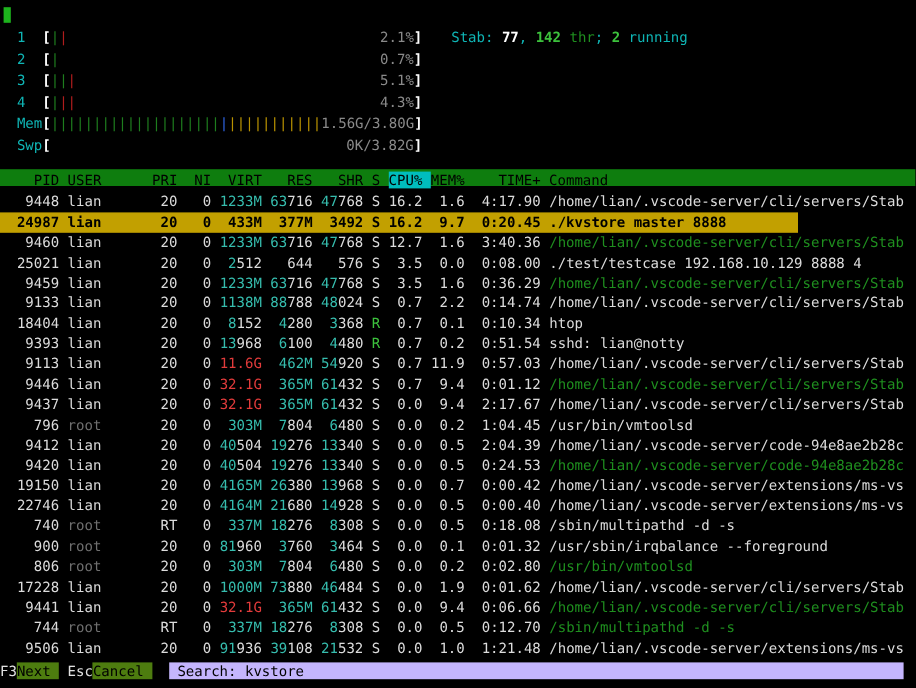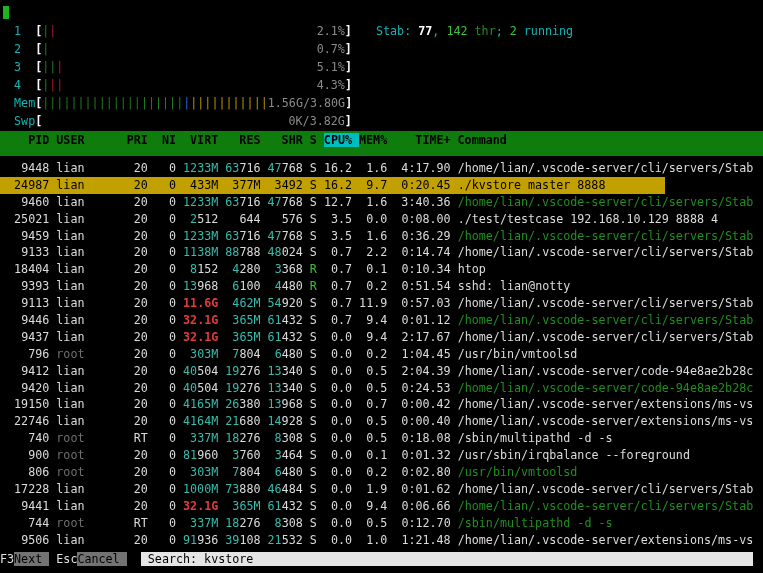--- a/index.html
+++ b/index.html
@@ -5,45 +5,45 @@
   html,body{margin:0;padding:0}
   body{
     width:763px;height:573px;background:#000;position:relative;overflow:hidden;
     font-family:"DejaVu Sans Mono",monospace;font-size:11.7px;color:#dcdcdc;
   }
   #cursor{position:absolute;left:3px;top:6px;width:6px;height:13px;background:#1db31d}
   #meters{position:absolute;left:0;top:22px}
   #meters .mline{height:18px;line-height:18px;white-space:pre}
   #info{position:absolute;left:376px;top:22px}
   #info .iline{height:18px;line-height:18px;white-space:pre}
-  #thead{position:absolute;left:0;top:131px;width:763px;height:25px;line-height:19px;
-         background:#0e7d0e;color:#000;white-space:pre;font-weight:bold}
+  #thead{position:absolute;left:0;top:141px;width:763px;height:14px;line-height:19px;
+         background:#0e7d0e;color:#000;white-space:pre;font-weight:normal}
   #thead .sort{background:#00bdbd}
   #rows{position:absolute;left:0;top:160px;width:665px}
   .prow{height:16.9px;line-height:16.9px;white-space:pre;color:#dcdcdc}
-  .prow.sel{background:#c2a000;color:#000;font-weight:normal}
+  .prow.sel{background:#c2a000;color:#000;font-weight:bold}
   #fnbar{position:absolute;left:0;top:549px;width:763px;height:20px;line-height:20px;white-space:pre}
   .c-cyan{color:#0fb5b5}
   .c-bcyan{color:#35e0e0;font-weight:bold}
   .c-white{color:#dcdcdc}
   .c-bwhite{color:#ffffff;font-weight:bold}
   .c-teal{color:#36bdae}
   .c-green{color:#3cc13c}
-  .c-bgreen{color:#3cc13c;font-weight:normal}
+  .c-bgreen{color:#3cc13c;font-weight:bold}
   .c-dgreen{color:#1f8f1f}
-  .c-red{color:#e23b3b;font-weight:bold}
+  .c-red{color:#e23b3b;font-weight:normal}
   .c-gray{color:#8a8a8a}
   .c-dim{color:#6f6f6f}
   .tick-green{color:#1e7d1e}
   .tick-red{color:#b01d1d}
   .tick-blue{color:#2d62e0}
   .tick-yellow{color:#b89200}
   .fnkey{color:#e0e0e0}
-  .fnlabel{background:#737373;color:#000}
-  .fnsearch{background:#e5e5e5;color:#000}
+  .fnlabel{background:#4d7c0f;color:#000}
+  .fnsearch{background:#c4b5fd;color:#000}
 </style>
 </head>
 <body>
 
 <div id="cursor"></div>
 <div id="meters">
     <div class="mline"><span>  </span><span class="c-cyan">1  </span><span class="c-bwhite">[</span><span class="tick-green">|</span><span class="tick-red">|</span><span>                                     </span><span class="c-gray">2.1%</span><span class="c-bwhite">]</span></div>
     <div class="mline"><span>  </span><span class="c-cyan">2  </span><span class="c-bwhite">[</span><span class="tick-green">|</span><span>                                      </span><span class="c-gray">0.7%</span><span class="c-bwhite">]</span></div>
     <div class="mline"><span>  </span><span class="c-cyan">3  </span><span class="c-bwhite">[</span><span class="tick-green">|</span><span class="tick-green">|</span><span class="tick-red">|</span><span>                                    </span><span class="c-gray">5.1%</span><span class="c-bwhite">]</span></div>
     <div class="mline"><span>  </span><span class="c-cyan">4  </span><span class="c-bwhite">[</span><span class="tick-green">|</span><span class="tick-red">|</span><span class="tick-red">|</span><span>                                    </span><span class="c-gray">4.3%</span><span class="c-bwhite">]</span></div>

